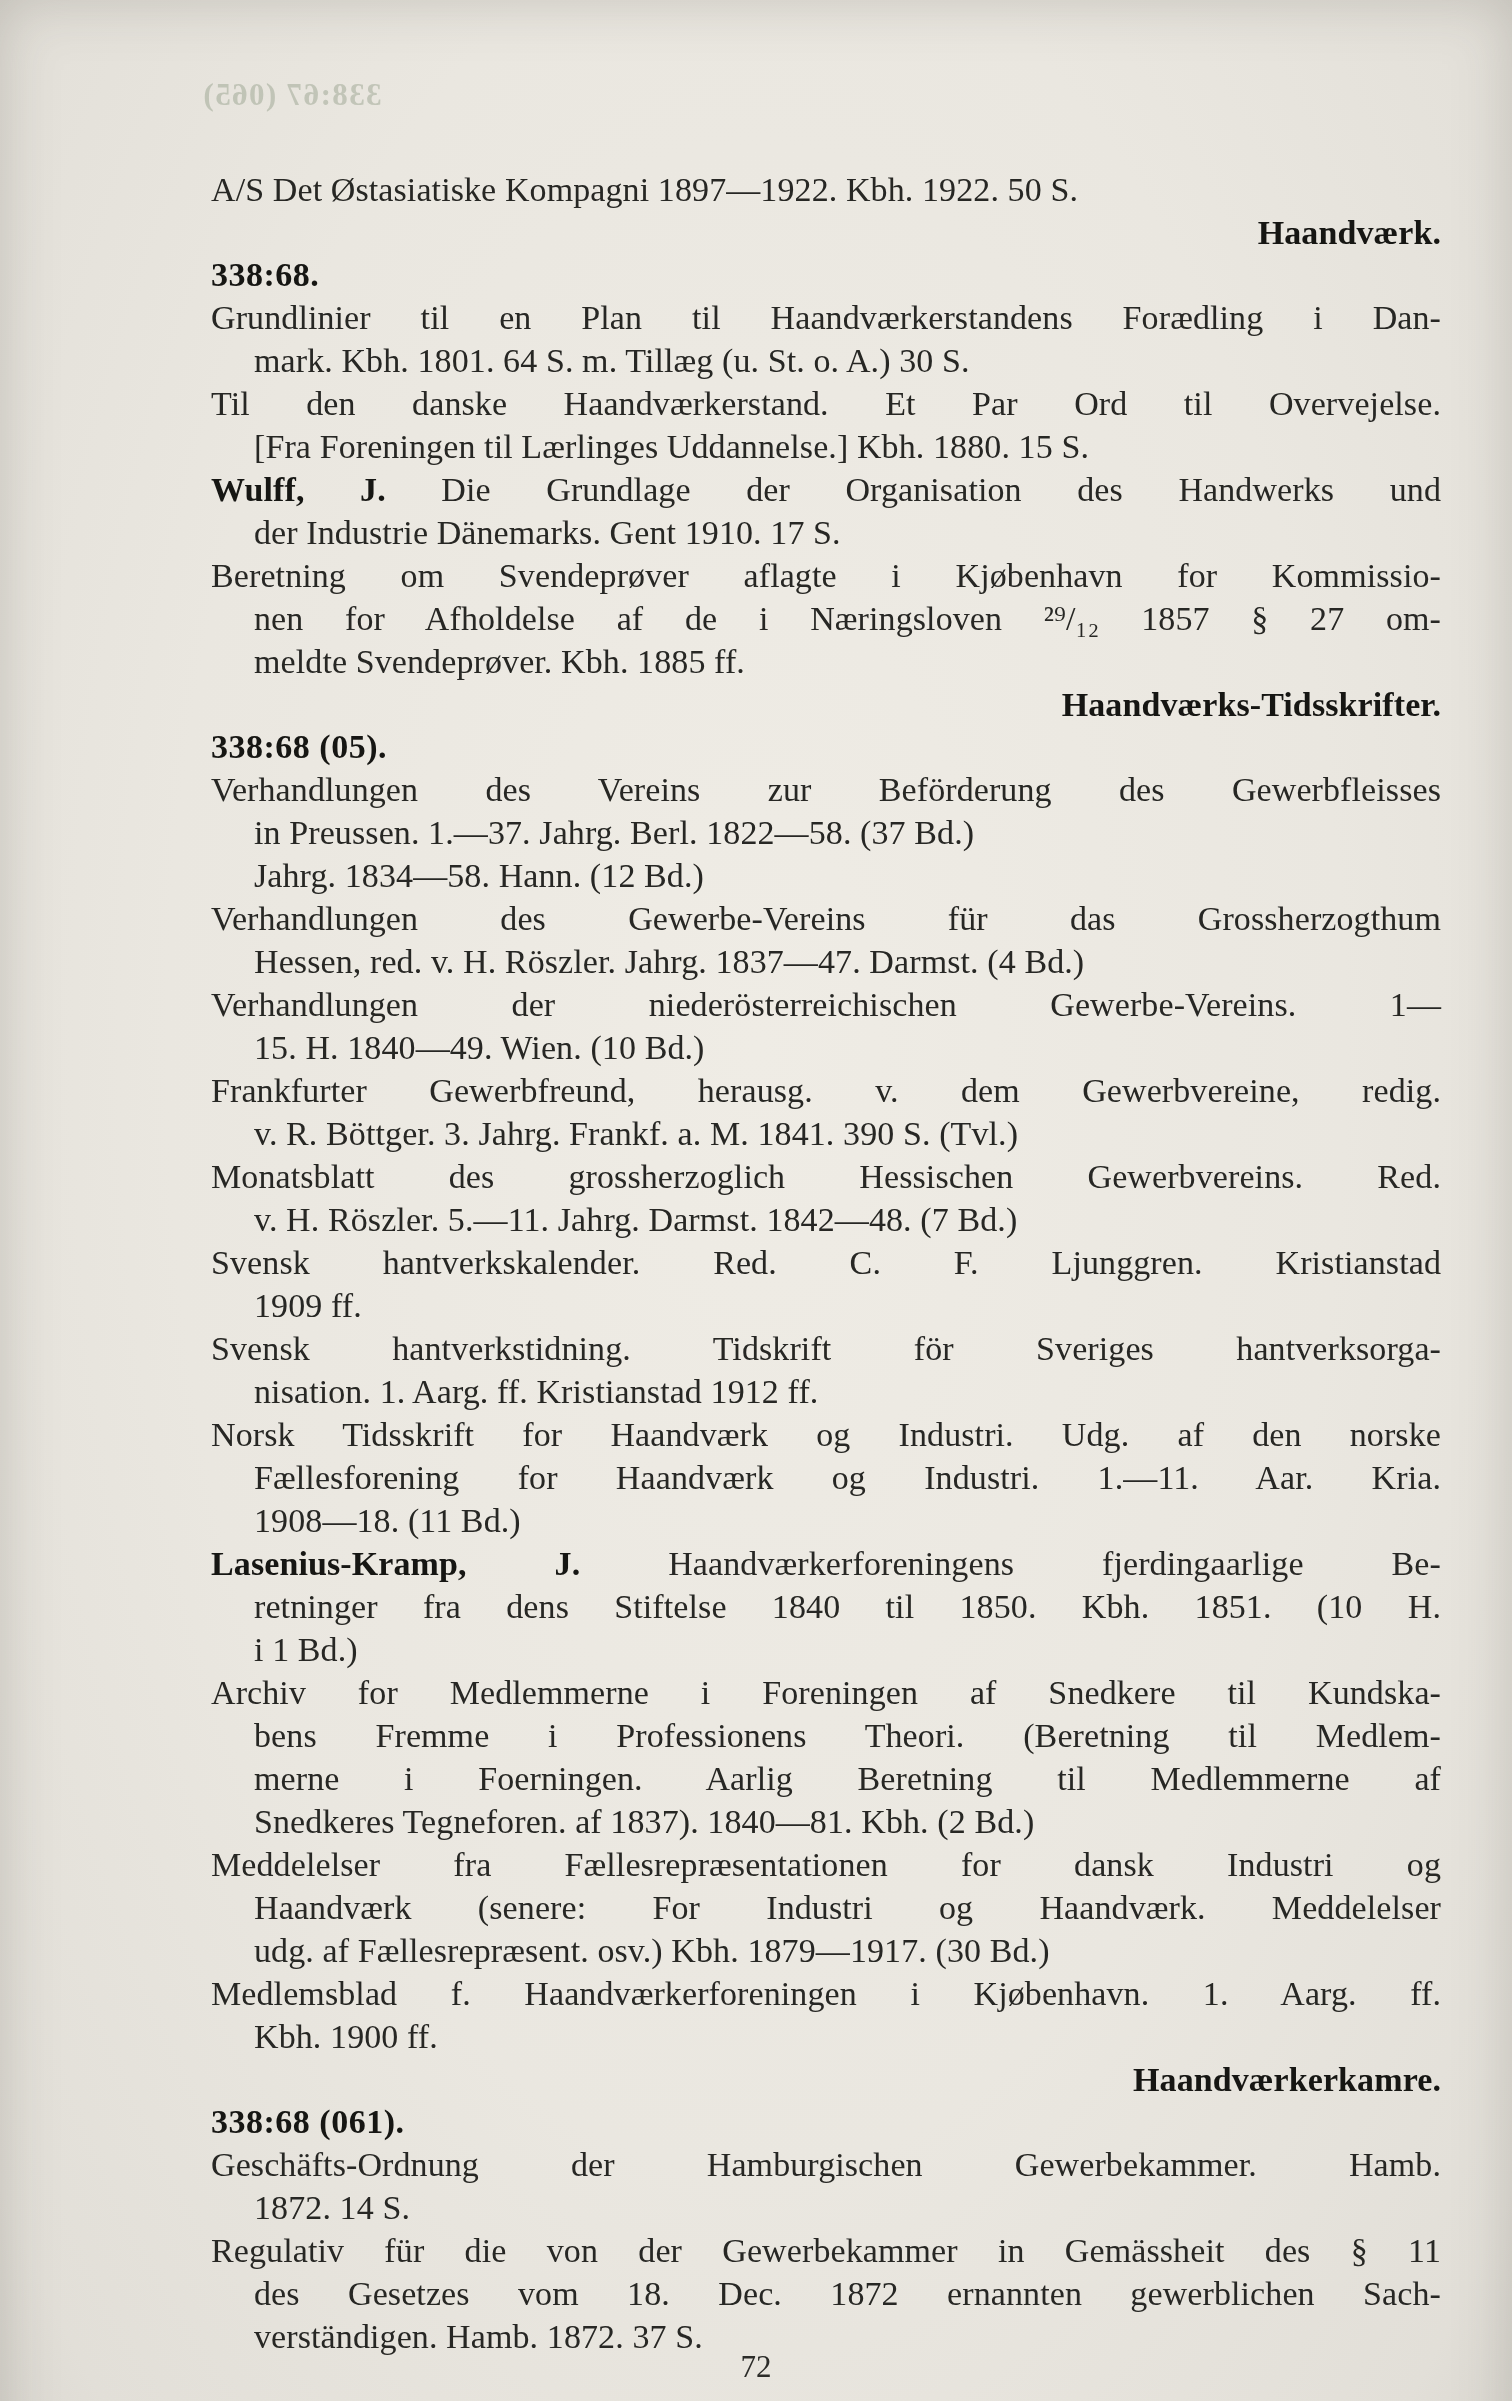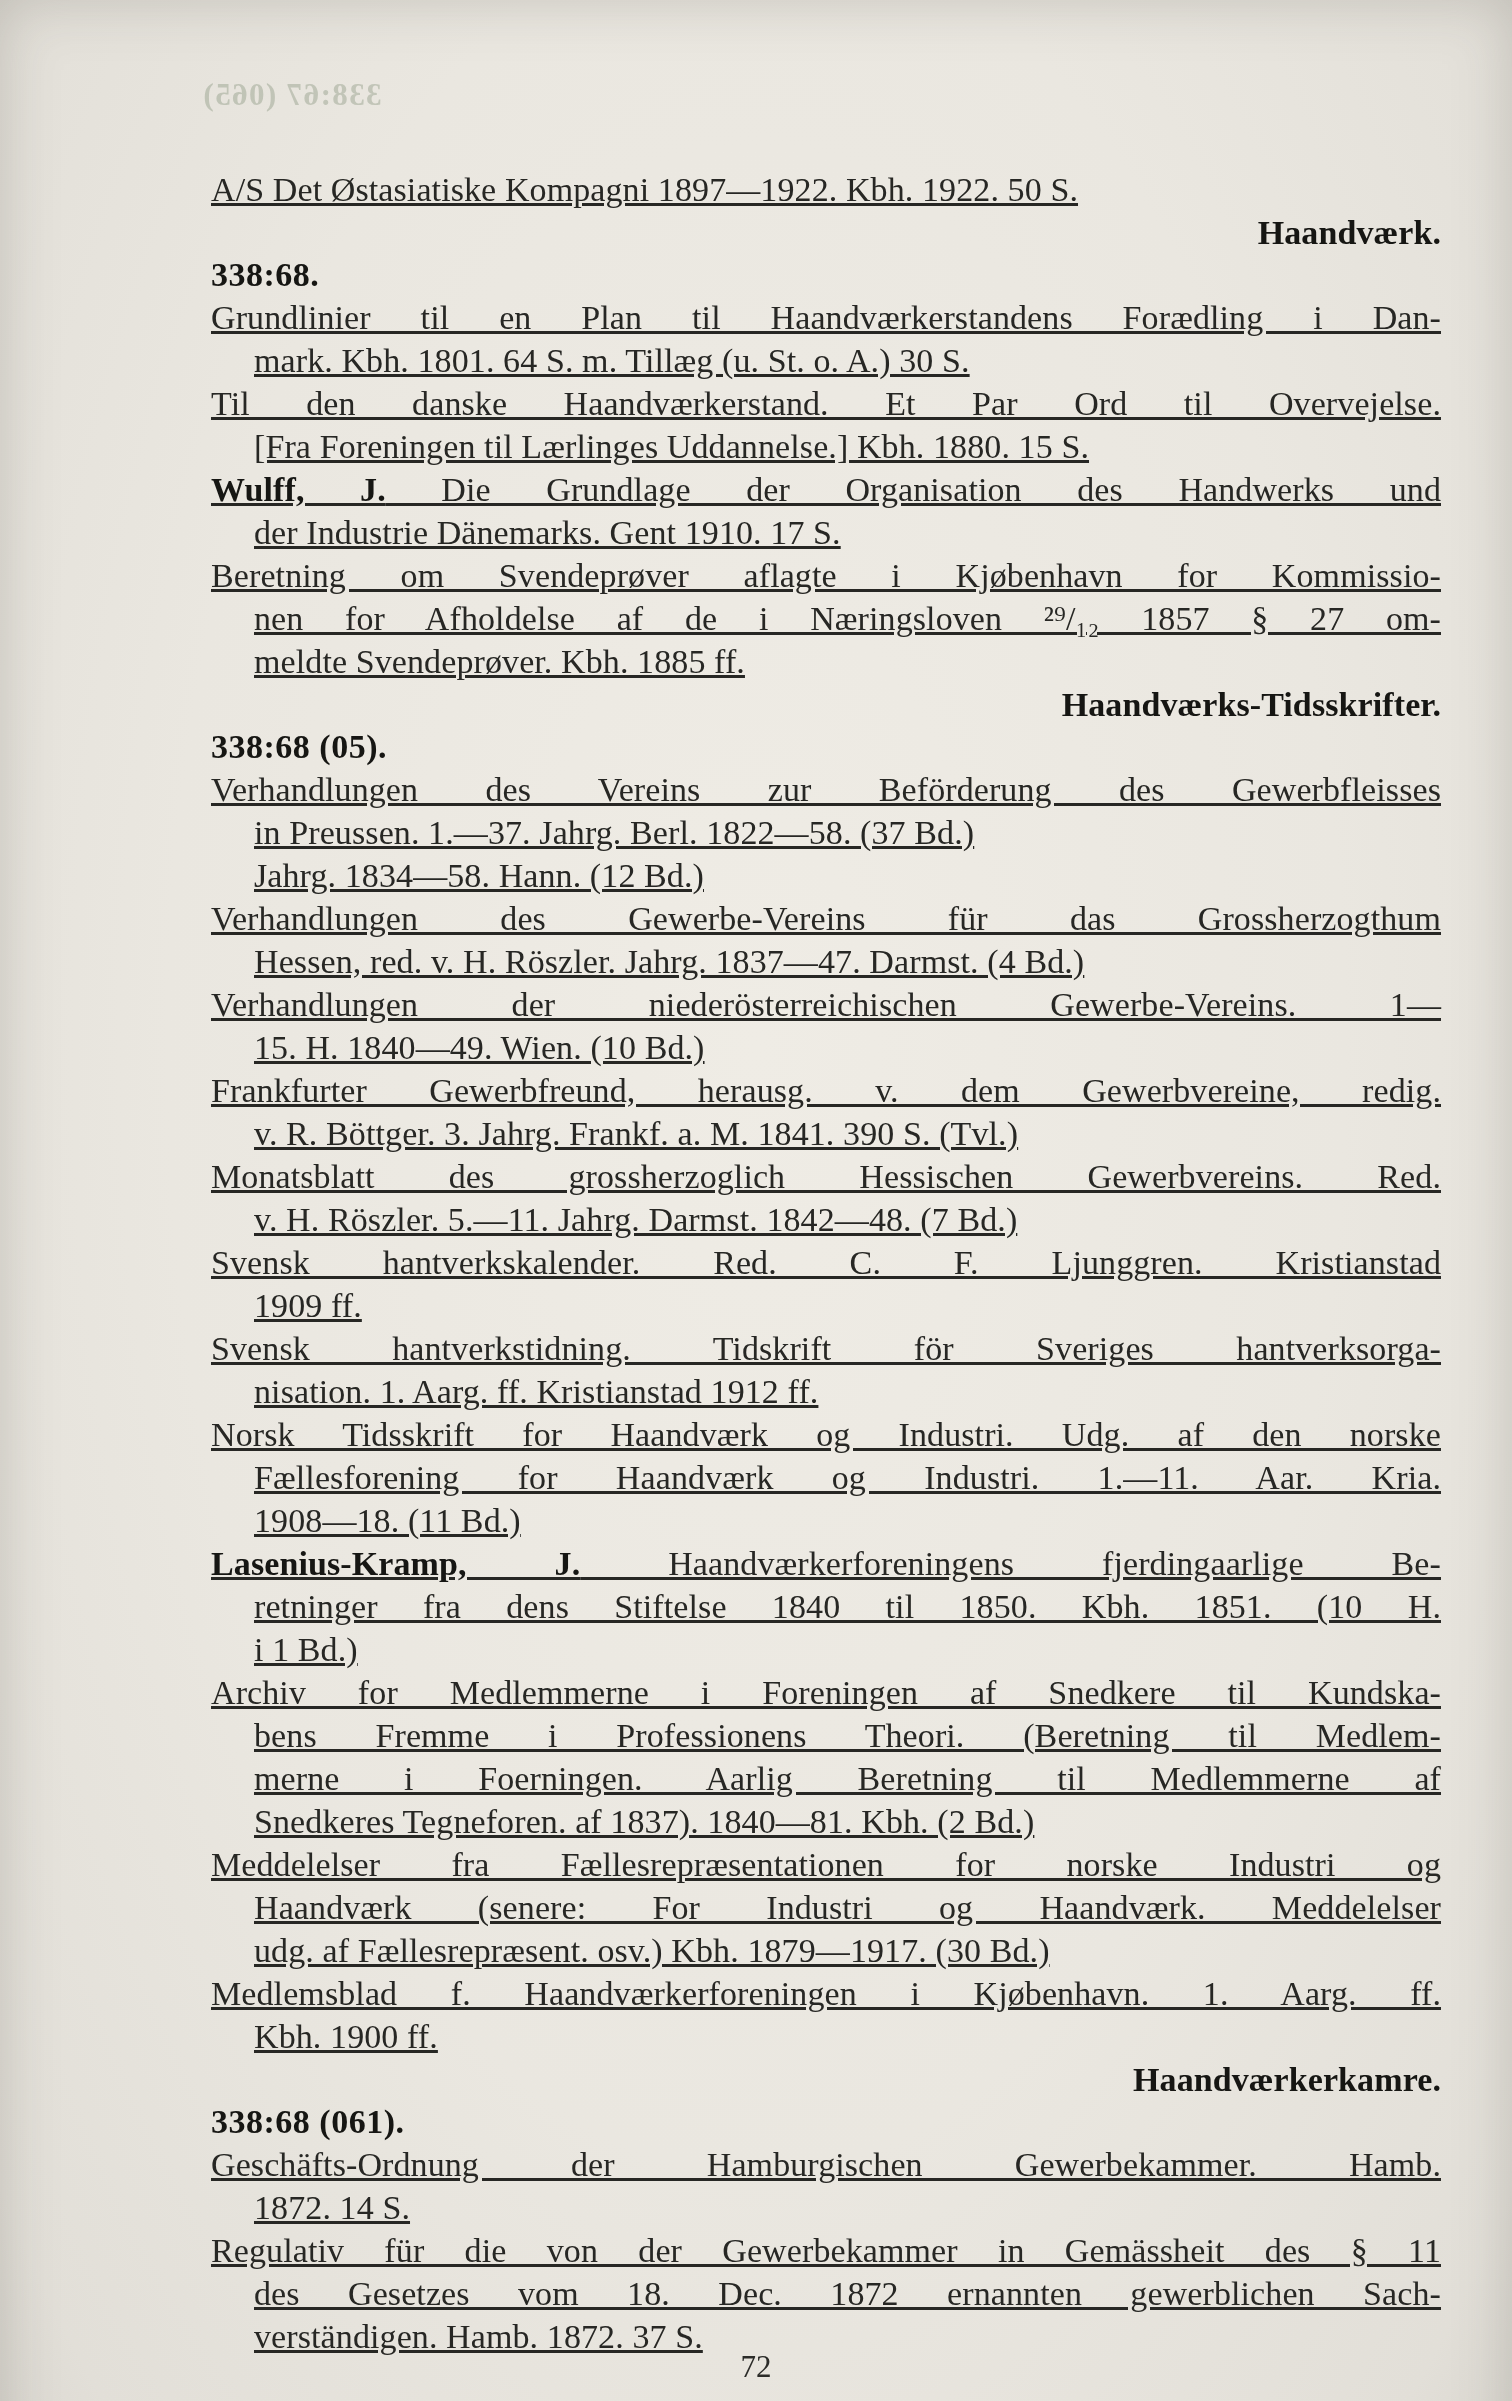--- a/index.html
+++ b/index.html
@@ -38,21 +38,20 @@
     width: 1230px;
     font-size: 34px;
     line-height: 43px;
     letter-spacing: 0.1px;
   }
   .entry { margin: 0; }
   .line {
     text-align: left;
     white-space: normal;
     text-rendering: optimizeLegibility;
-    text-decoration: underline;
   }
   .line.just {
     text-align: justify;
     text-align-last: justify;
   }
   .line.cont { margin-left: 43px; }
   .section-row {
     display: flex;
     justify-content: space-between;
     font-weight: bold;
@@ -147,21 +146,21 @@
         <div class="line cont just">retninger fra dens Stiftelse 1840 til 1850.  Kbh. 1851.  (10 H.</div>
         <div class="line cont">i 1 Bd.)</div>
       </div>
       <div class="entry">
         <div class="line just">Archiv for Medlemmerne i Foreningen af Snedkere til Kundska-</div>
         <div class="line cont just">bens Fremme i Professionens Theori.  (Beretning til Medlem-</div>
         <div class="line cont just">merne i Foerningen.  Aarlig Beretning til Medlemmerne af</div>
         <div class="line cont">Snedkeres Tegneforen. af 1837).  1840—81.  Kbh.  (2 Bd.)</div>
       </div>
       <div class="entry">
-        <div class="line just">Meddelelser fra Fællesrepræsentationen for norske Industri og</div>
+        <div class="line just">Meddelelser fra Fællesrepræsentationen for dansk Industri og</div>
         <div class="line cont just">Haandværk (senere: For Industri og Haandværk.  Meddelelser</div>
         <div class="line cont">udg. af Fællesrepræsent. osv.)  Kbh. 1879—1917.  (30 Bd.)</div>
       </div>
       <div class="entry">
         <div class="line just">Medlemsblad f. Haandværkerforeningen i Kjøbenhavn.  1. Aarg. ff.</div>
         <div class="line cont">Kbh. 1900 ff.</div>
       </div>
       <div class="section-row">
         <span class="code">338:68 (061).</span>
         <span class="title">Haandværkerkamre.</span>

